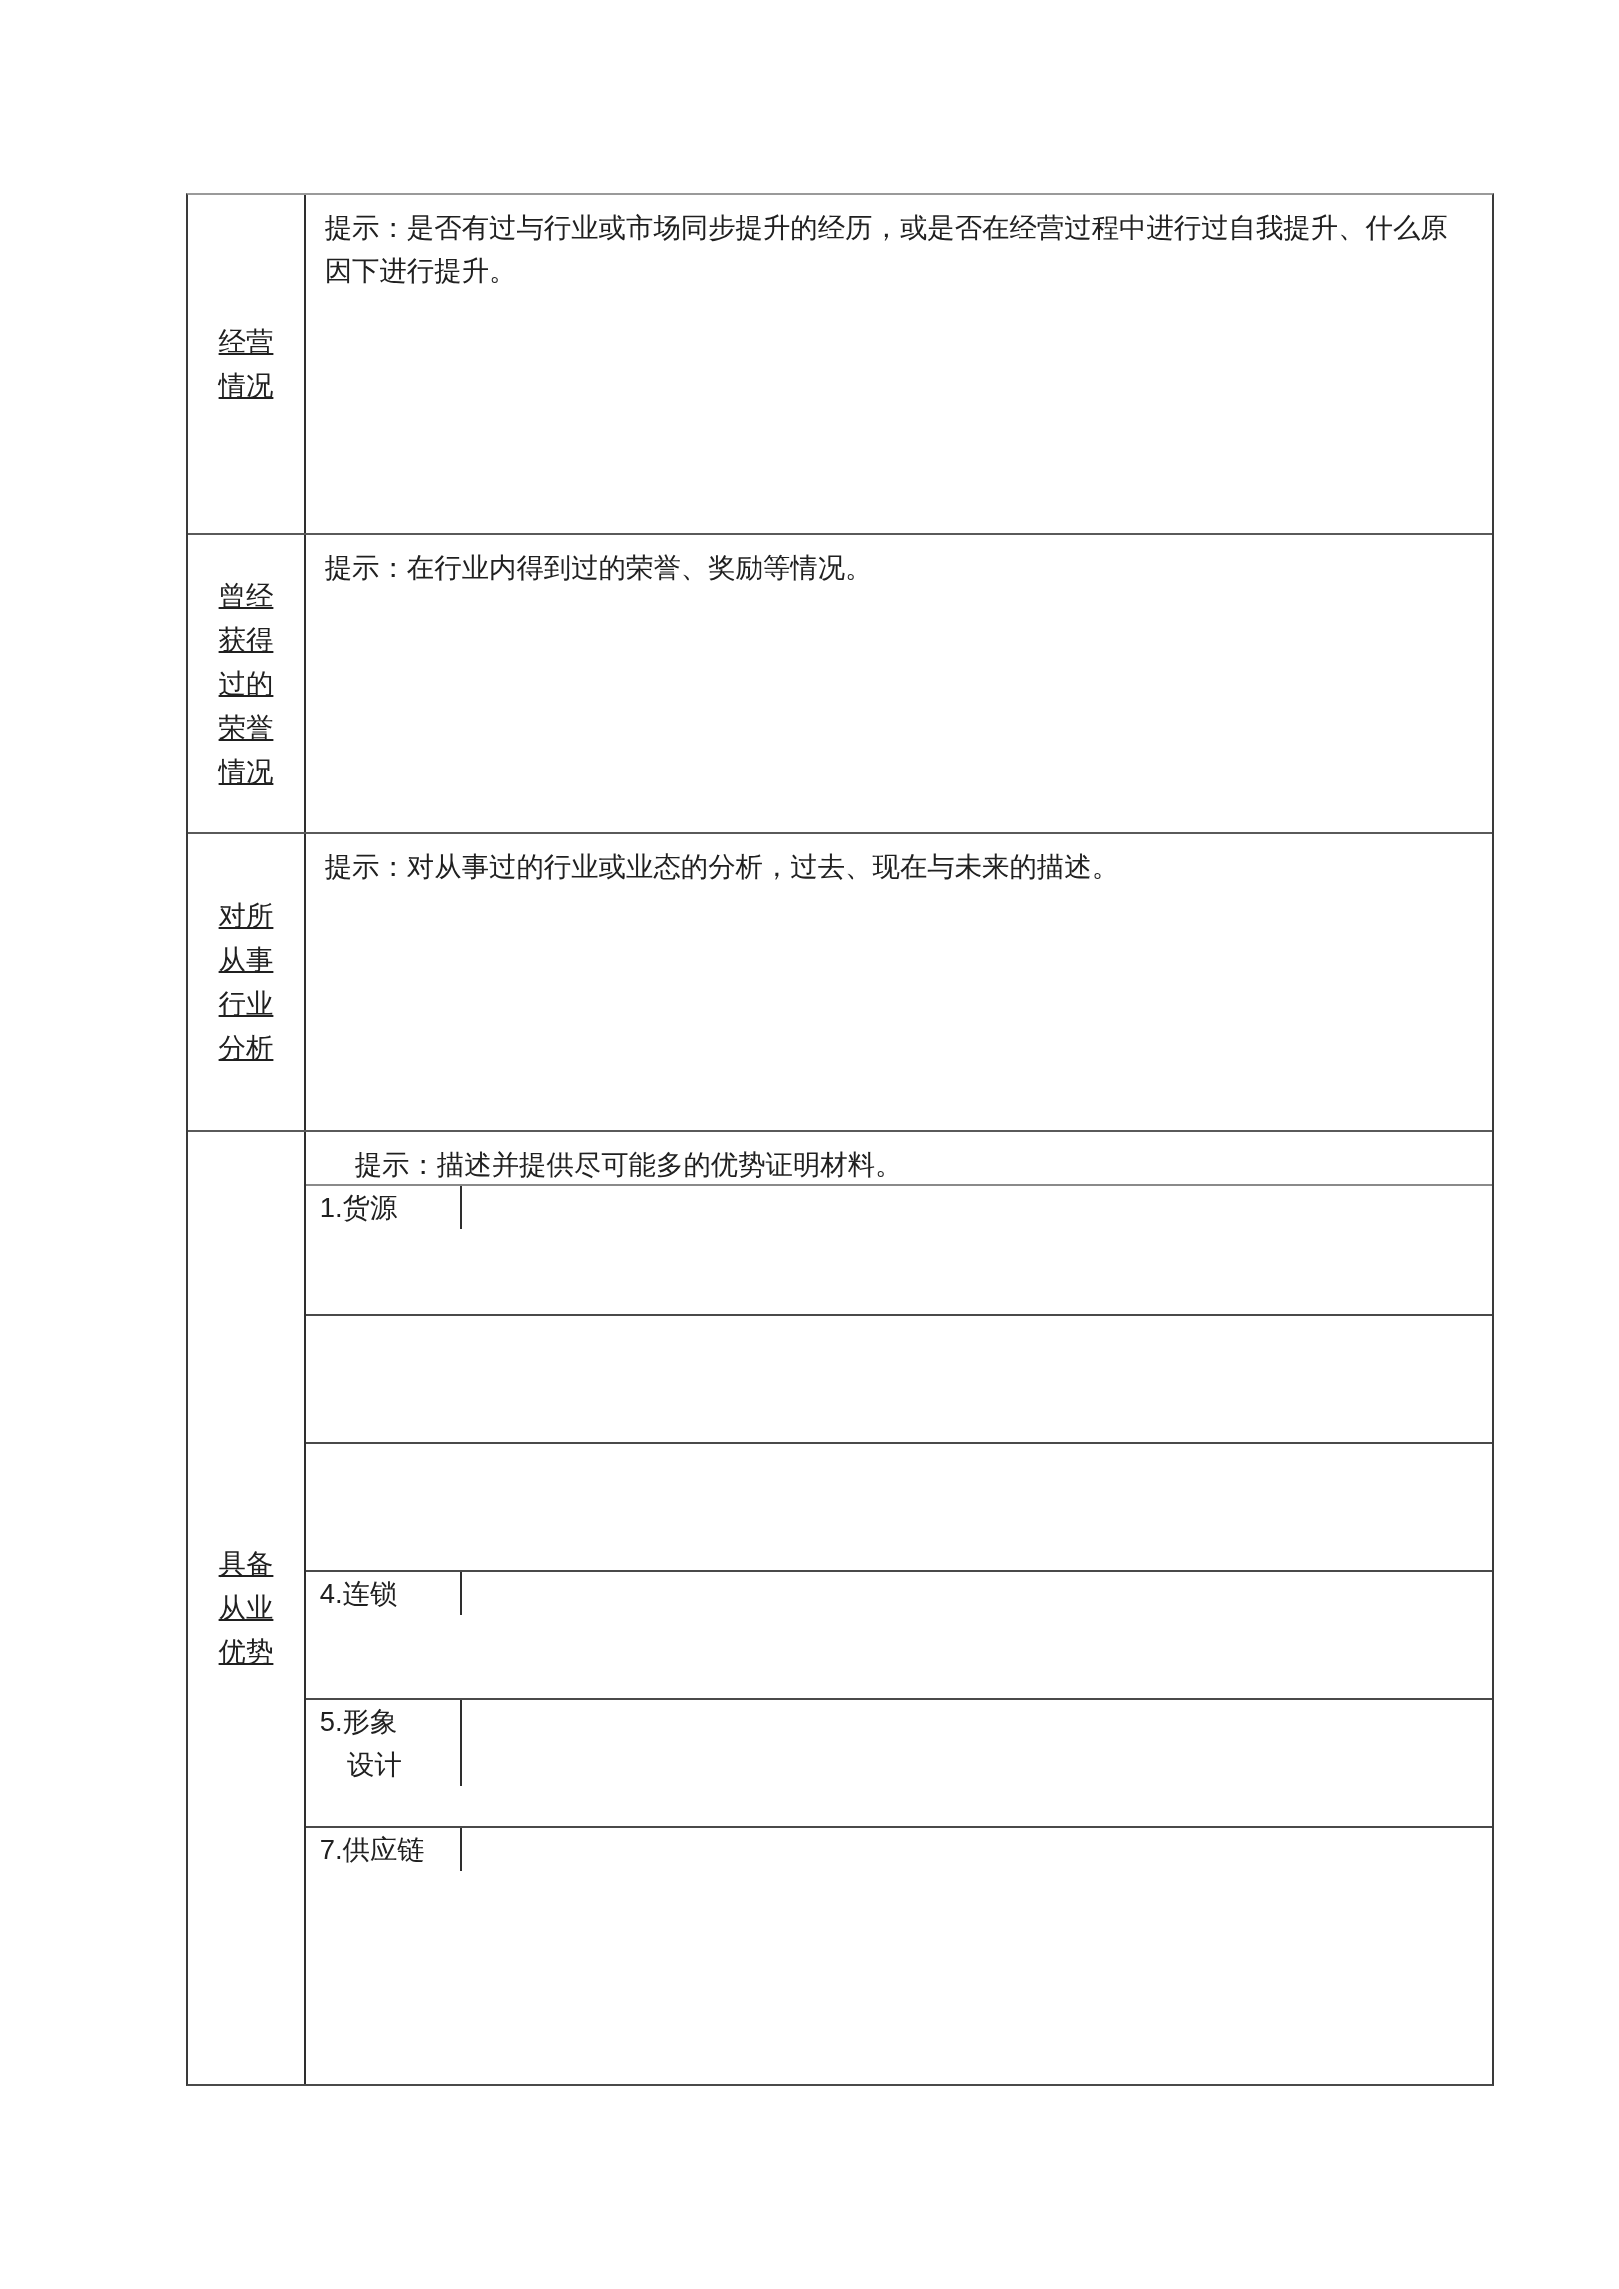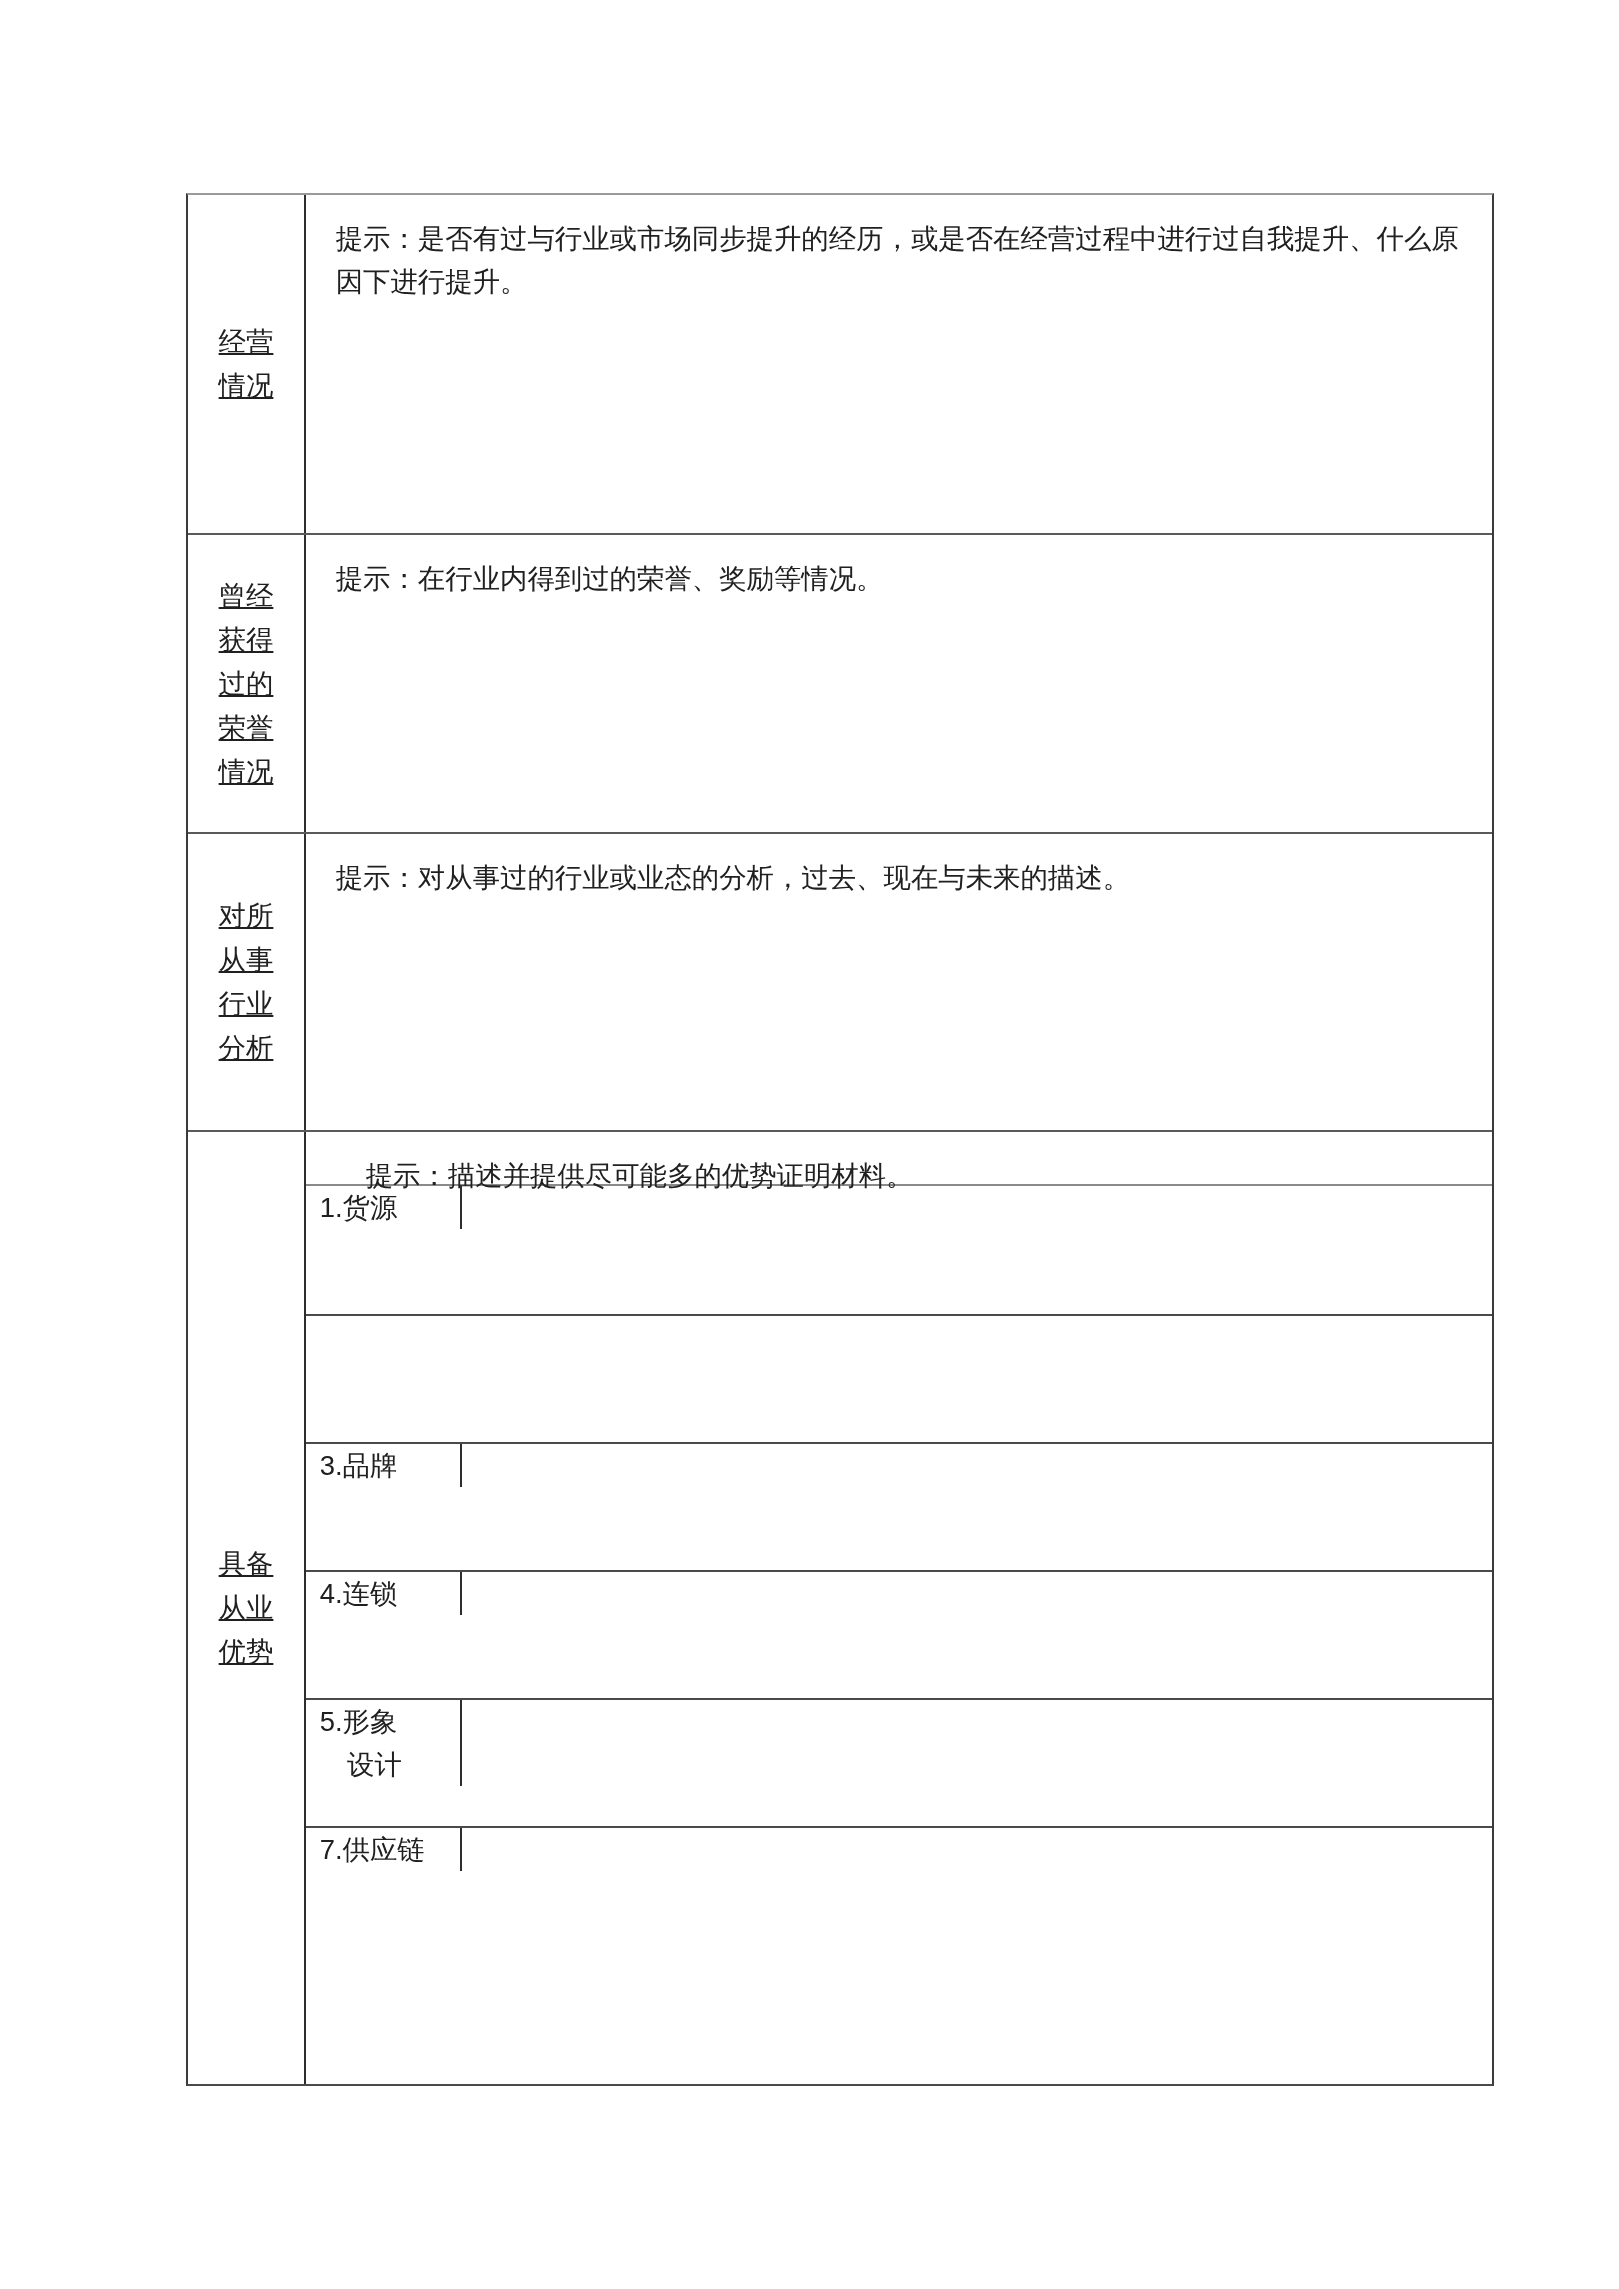--- a/index.html
+++ b/index.html
@@ -58,21 +58,21 @@
     white-space: pre-line;
     line-height: 44px;
     flex: none;
     text-decoration: underline;
   }
   .content-cell {
     flex: 1;
     box-sizing: border-box;
   }
   .hint {
-    margin: 16px;
+    margin: 5px;
     padding: 5.9px 13.7px 0 13.7px;
     line-height: 43px;
     white-space: pre-line;
   }
   .content-col {
     flex: 1;
     display: flex;
     flex-direction: column;
   }
   .hint-row {
@@ -150,21 +150,20 @@
           <p class="hint">提示：描述并提供尽可能多的优势证明材料。</p>
         </div>
         <div class="sub-row">
           <div class="sub-label">1.货源</div>
           <div class="sub-value"></div>
         </div>
         <div class="sub-row">
           <div class="sub-value"></div>
         </div>
         <div class="sub-row">
-          <div class="sub-label">3.品牌</div>
           <div class="sub-value"></div>
         </div>
         <div class="sub-row">
           <div class="sub-label">4.连锁</div>
           <div class="sub-value"></div>
         </div>
         <div class="sub-row">
           <div class="sub-label">5.形象
 　设计</div>
           <div class="sub-value"></div>

